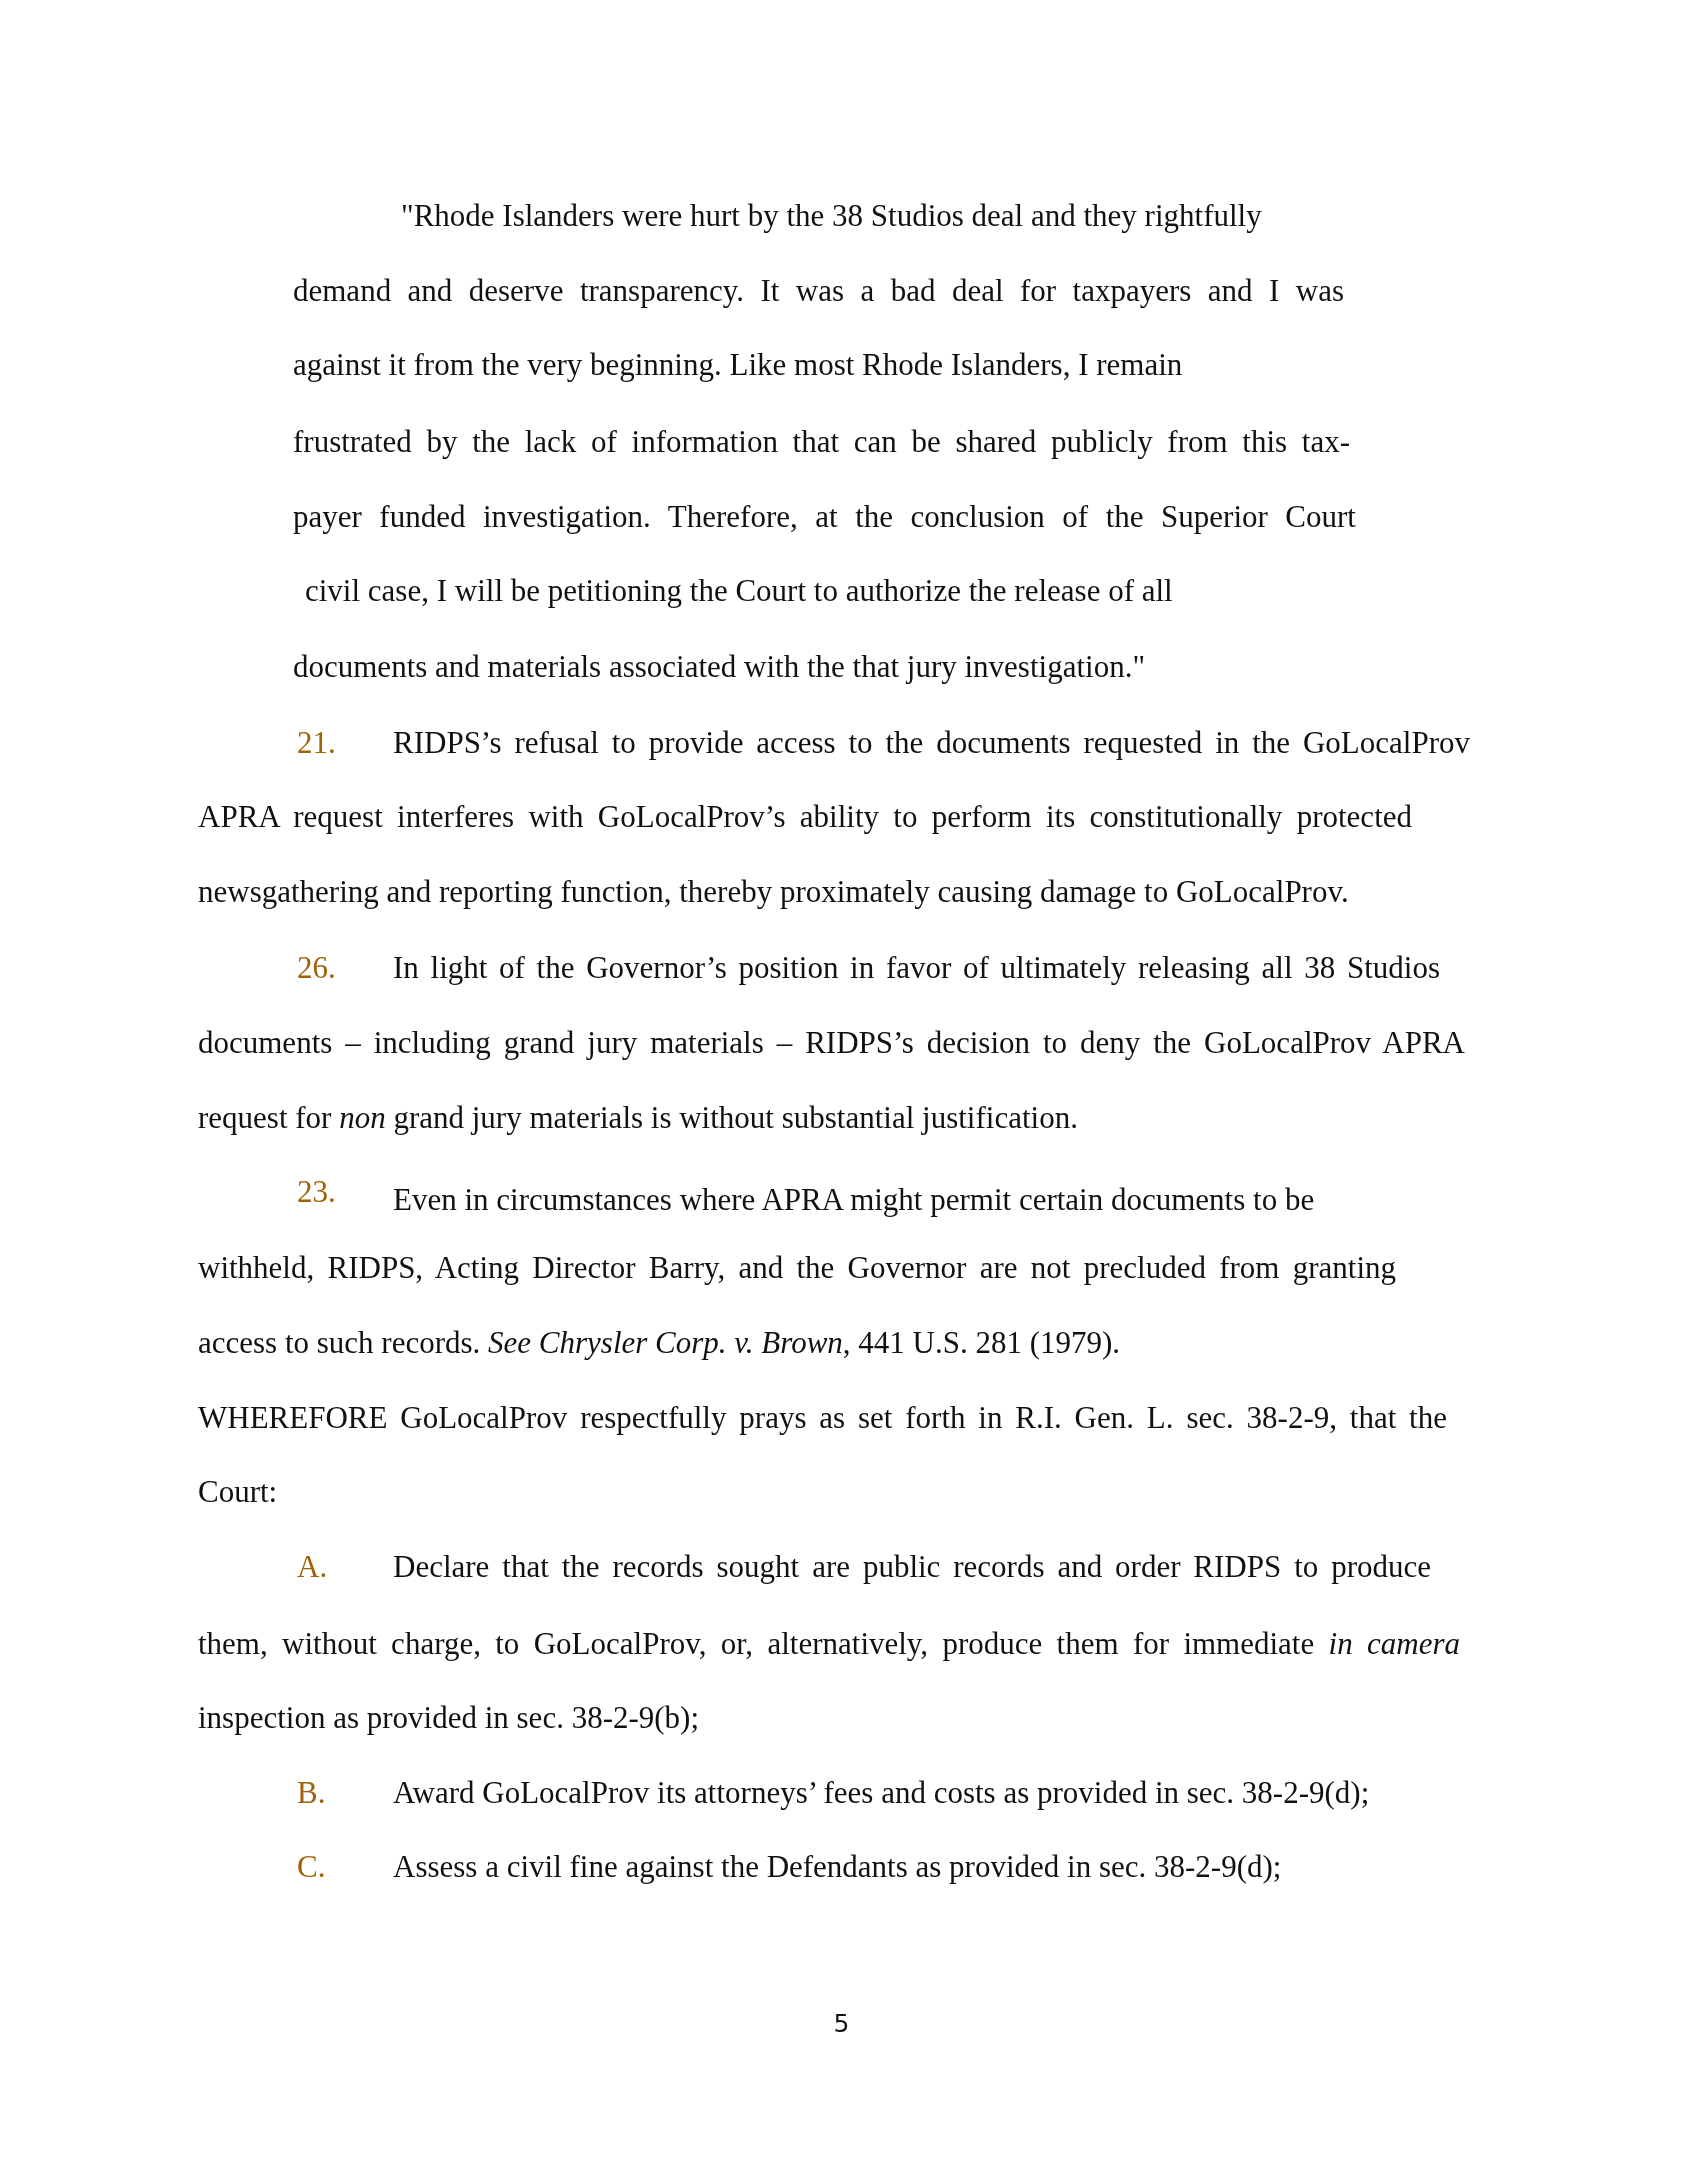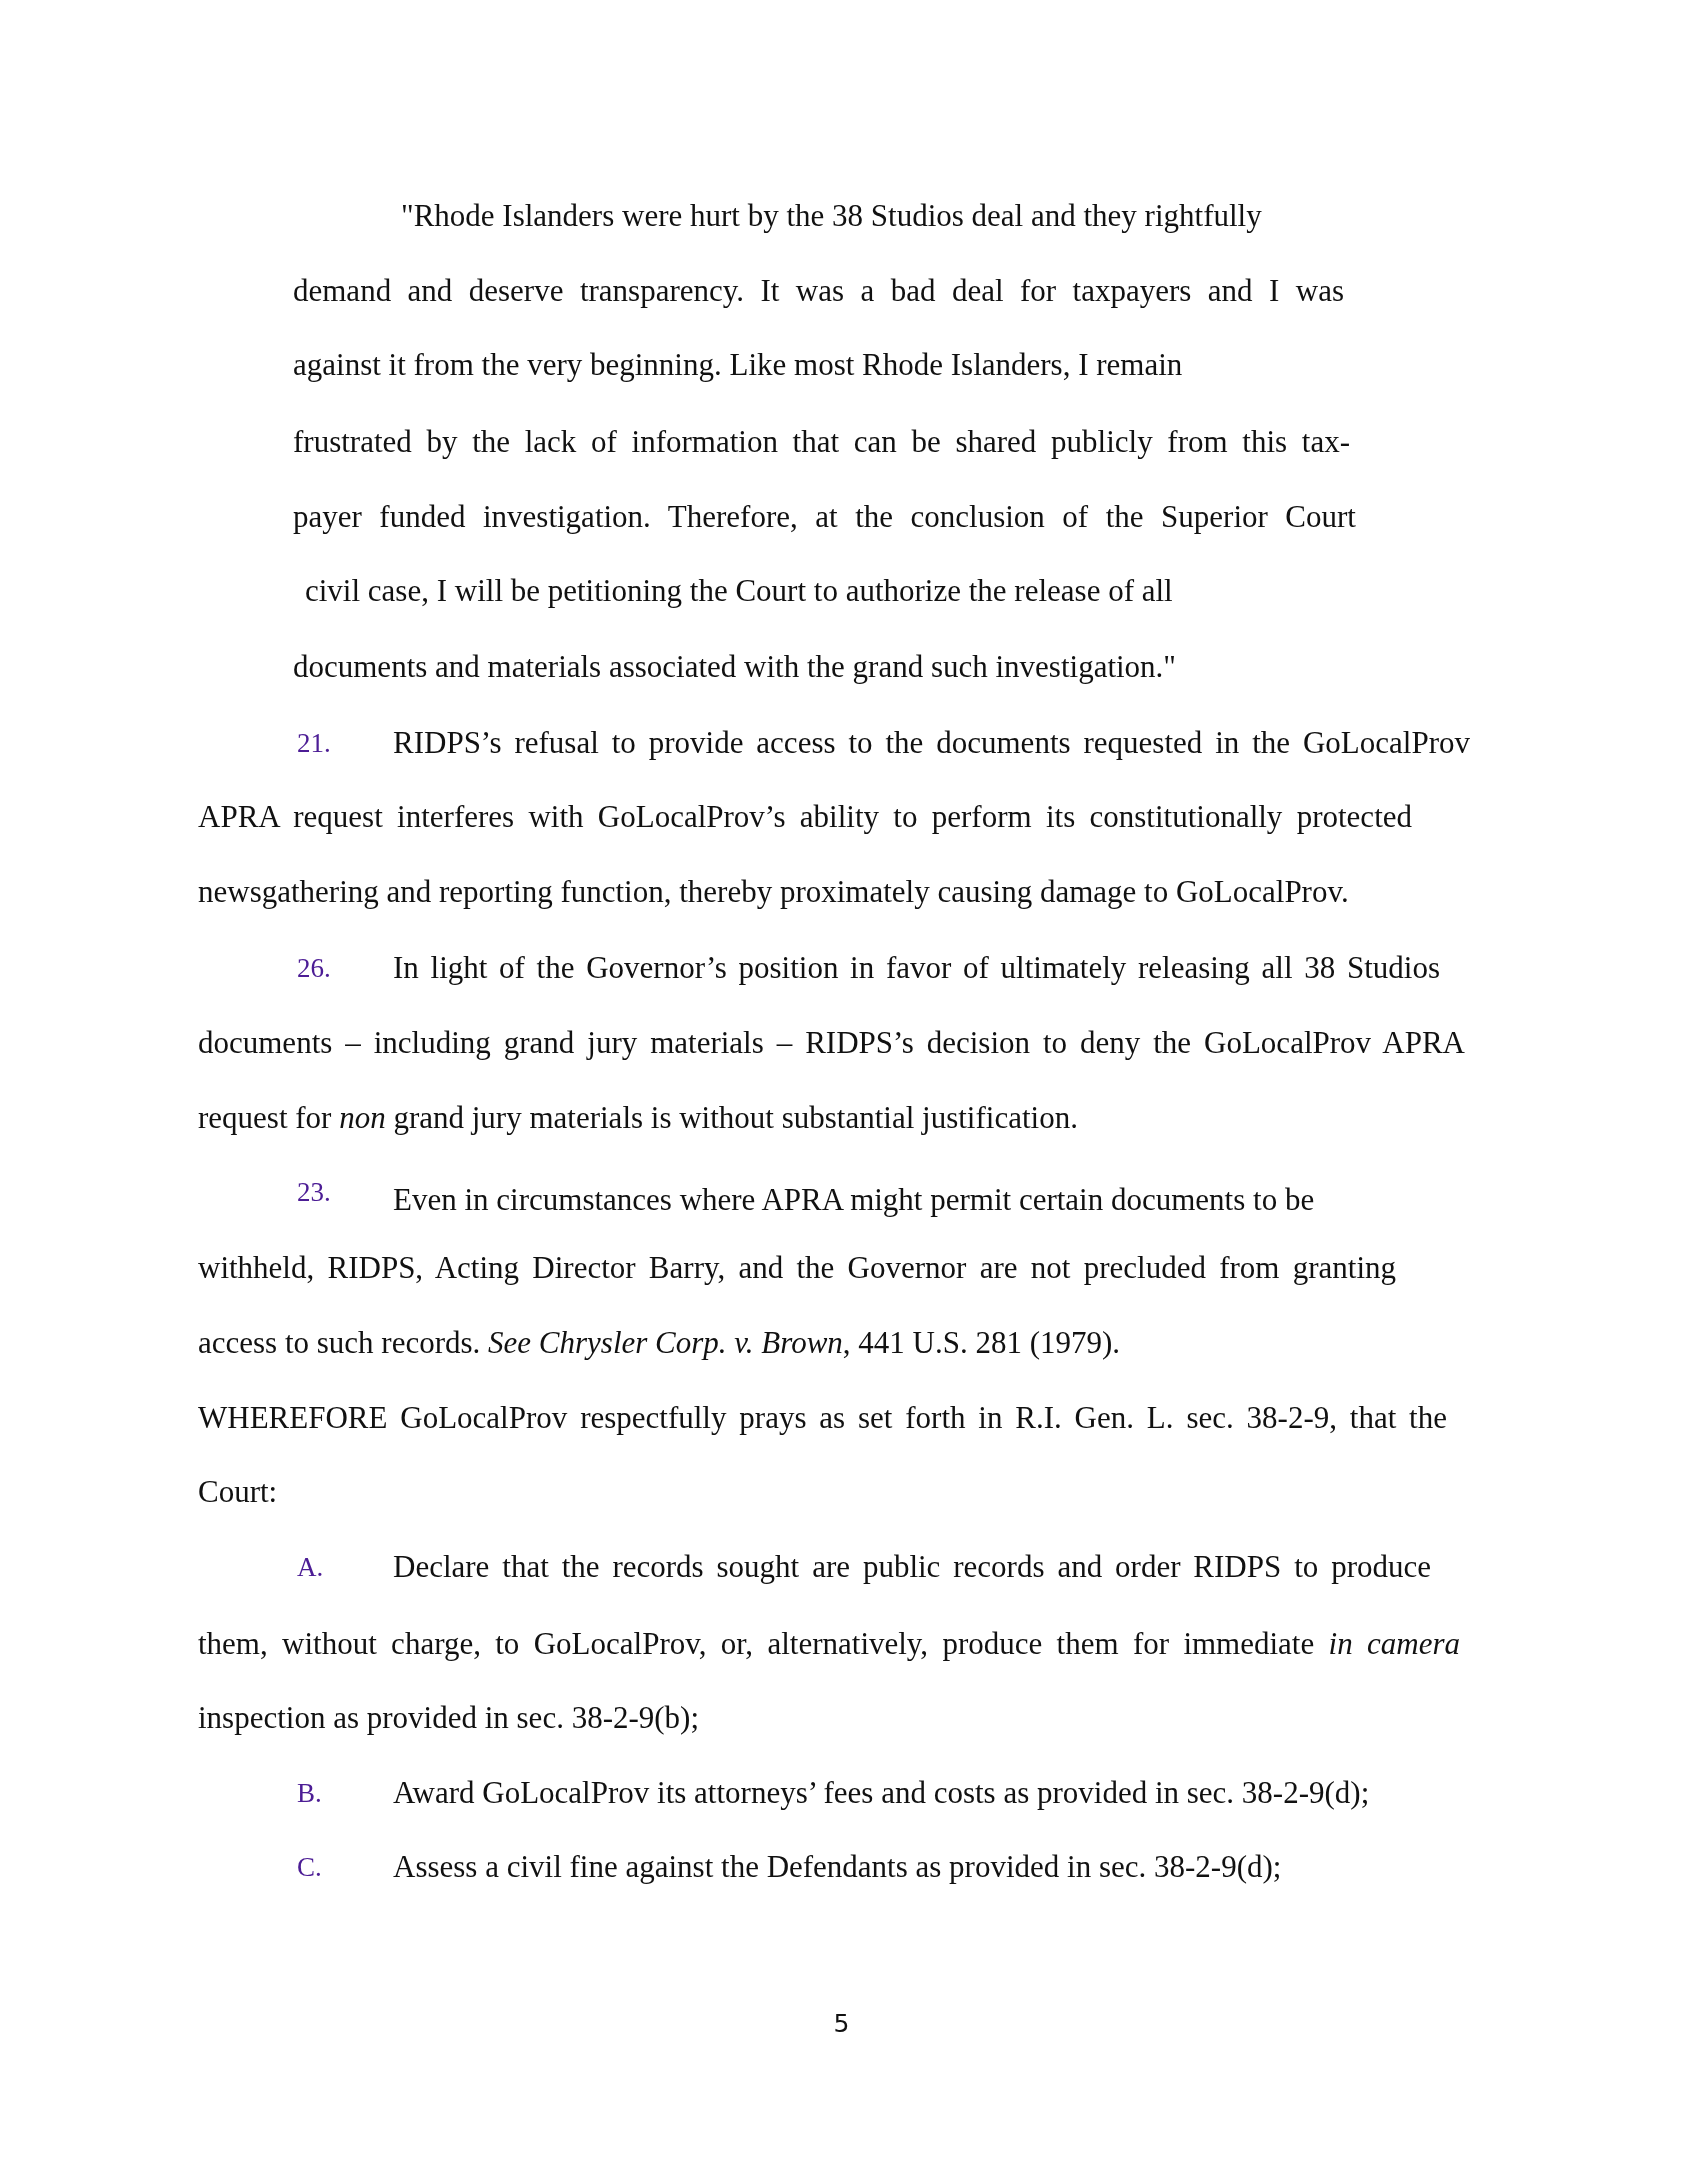--- a/index.html
+++ b/index.html
@@ -8,40 +8,40 @@
   .ln {
     position: absolute;
     font-family: "Liberation Serif", serif;
     font-size: 31px;
     line-height: 36px;
     height: 36px;
     color: #111;
     white-space: nowrap;
   }
   .justify { text-align: justify; text-align-last: justify; }
-  .num { position: absolute; font-family: "Liberation Serif", serif; font-size: 27px; line-height: 36px; color: #4c1d95; }
+  .num { position: absolute; font-family: "Liberation Serif", serif; font-size: 31px; line-height: 36px; color: #a16207; }
   .pgnum {
     position: absolute; left: 812px; width: 59px; text-align: center; top: 2006px;
     font-family: "DejaVu Sans", sans-serif; font-size: 25px; line-height: 36px; color: #111;
   }
   i { font-style: italic; }
 </style>
 </head>
 <body>
 
 <div class="page">
 
   <div>
     <div class="ln" style="left:401px; top:198px;">"Rhode Islanders were hurt by the 38 Studios deal and they rightfully</div>
     <div class="ln justify" style="left:293px; width:1051px; top:273px;">demand and deserve transparency. It was a bad deal for taxpayers and I was</div>
     <div class="ln" style="left:293px; top:347px;">against it from the very beginning. Like most Rhode Islanders, I remain</div>
     <div class="ln justify" style="left:293px; width:1057px; top:424px;">frustrated by the lack of information that can be shared publicly from this tax-</div>
     <div class="ln justify" style="left:293px; width:1063px; top:499px;">payer funded investigation. Therefore, at the conclusion of the Superior Court</div>
     <div class="ln" style="left:305px; top:573px;">civil case, I will be petitioning the Court to authorize the release of all</div>
-    <div class="ln" style="left:293px; top:649px;">documents and materials associated with the grand such investigation."</div>
+    <div class="ln" style="left:293px; top:649px;">documents and materials associated with the that jury investigation."</div>
   </div>
 
   <div>
     <div class="num" style="left:297px; top:725px;">21.</div>
     <div class="ln justify" style="left:393px; width:1077px; top:725px;">RIDPS’s refusal to provide access to the documents requested in the GoLocalProv</div>
     <div class="ln justify" style="left:198px; width:1214px; top:799px;">APRA request interferes with GoLocalProv’s ability to perform its constitutionally protected</div>
     <div class="ln" style="left:198px; top:874px;">newsgathering and reporting function, thereby proximately causing damage to GoLocalProv.</div>
   </div>
 
   <div>

